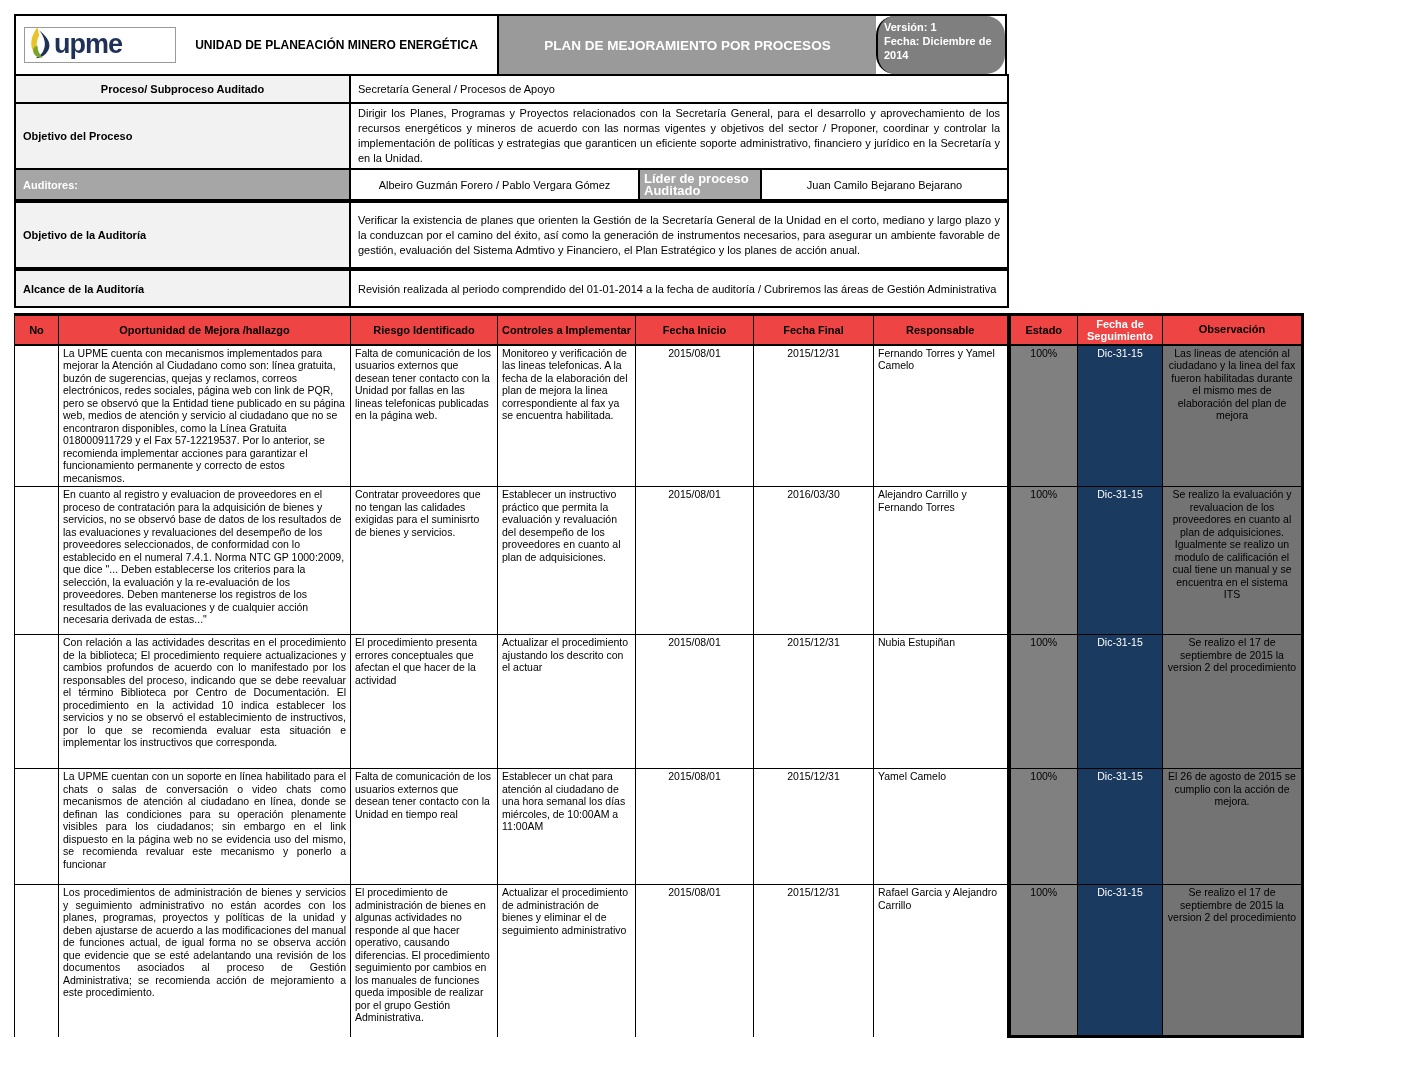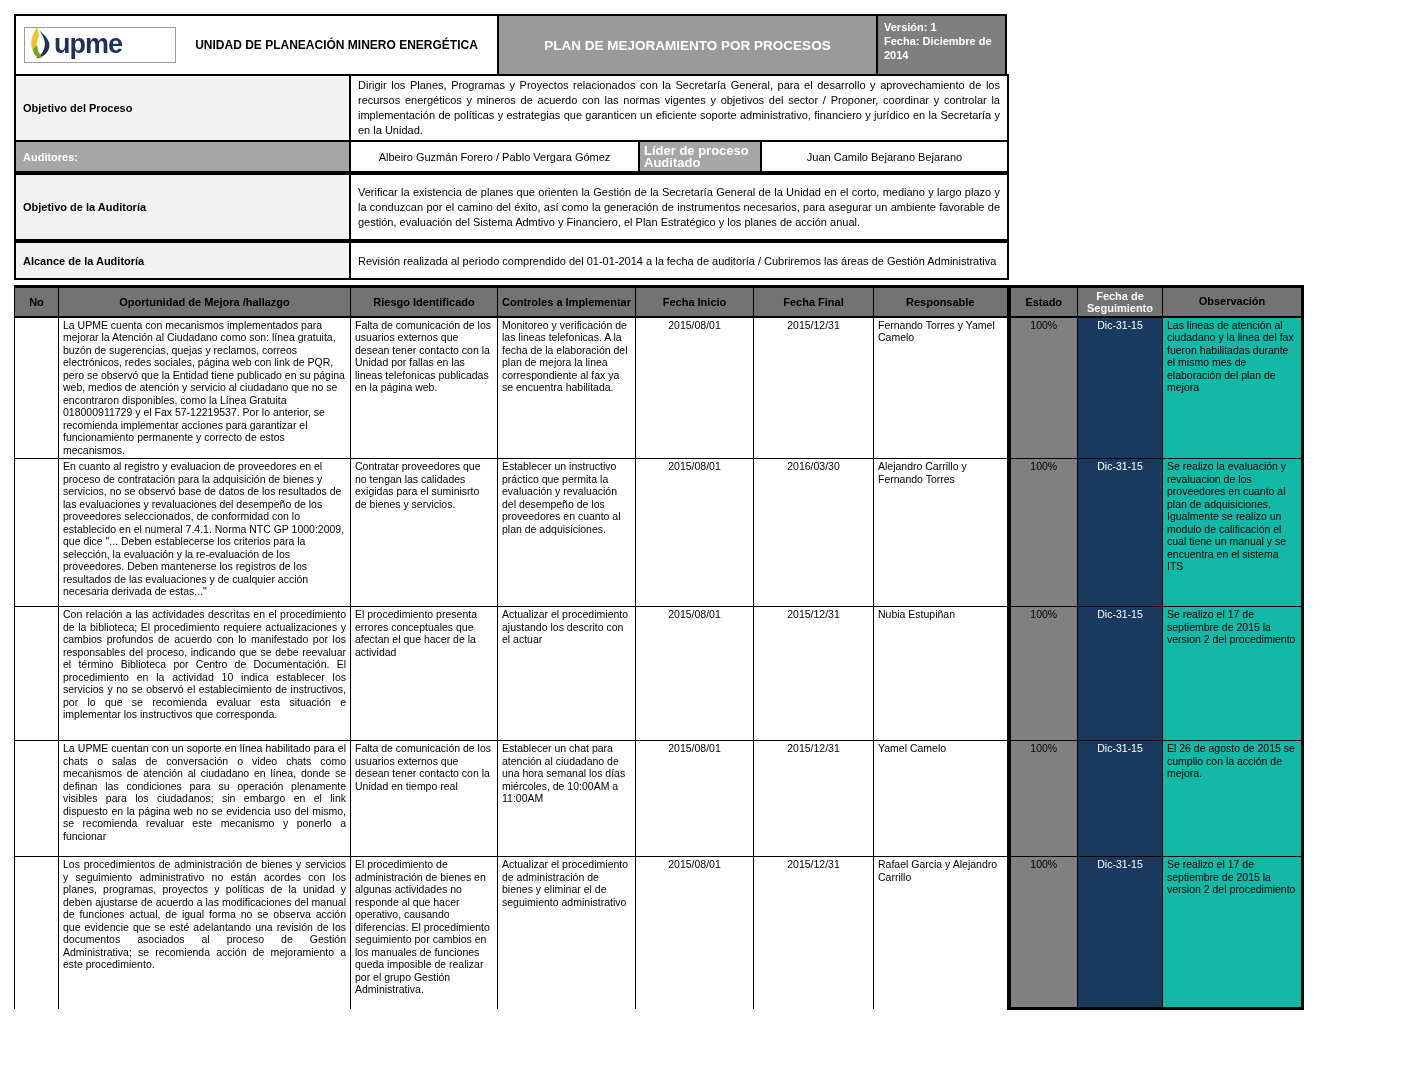--- a/index.html
+++ b/index.html
@@ -14,54 +14,54 @@
   .logo-cell{width:481px;display:flex;align-items:center;box-sizing:border-box;}
   .logo-box{margin-left:8px;width:152px;height:36px;border:1px solid #9a9a9a;box-sizing:border-box;
     display:flex;flex-direction:column;justify-content:center;padding:1px 4px;background:#fff;}
   .logo-top{display:flex;align-items:center;gap:3px;}
   .logo-word{font-weight:bold;font-size:27px;line-height:27px;color:#1F3156;letter-spacing:-1px;}
   .logo-sub{font-size:6px;color:#8a8a8a;white-space:nowrap;overflow:hidden;margin-top:1px;}
   .org-name{flex:1;text-align:center;font-weight:bold;font-size:12px;padding:0 8px;}
   .title-cell{width:379px;background:#9A9A9A;border-left:2px solid #000;box-sizing:border-box;
     display:flex;align-items:center;justify-content:center;color:#fff;font-weight:bold;font-size:13.5px;}
   .version-cell{flex:1;background:#7F7F7F;border-left:2px solid #000;box-sizing:border-box;
-    color:#fff;font-weight:bold;font-size:11px;line-height:14px;padding:4px 6px;}
+    color:#fff;font-weight:bold;font-size:11px;line-height:14px;padding:4px 6px;border-radius:19px;}
 
   
   table{border-collapse:collapse;}
   .info{width:993px;table-layout:fixed;margin-top:-2px;}
   .info td{border:2px solid #000;font-size:11px;padding:2px 7px;vertical-align:middle;box-sizing:border-box;}
   .lbl{background:#F2F2F2;font-weight:bold;}
   .tcenter{text-align:center;}
   .glbl{background:#A6A6A6;color:#fff;font-weight:bold;}
   .glbl.small{font-size:13px;line-height:12px;padding:2px 4px;}
   .just{text-align:justify;line-height:15px;}
   .row-proceso td{height:28px;}
   .row-objproc td{height:62px;}
   .row-aud td{height:32px;}
   .row-objaud td{height:68px;border-top-width:4px;border-bottom-width:4px;}
   .row-alc td{height:38px;}
 
   
   .mt{width:1288px;table-layout:fixed;margin-top:5px;}
   .mt th,.mt td{border:1px solid #000;box-sizing:border-box;overflow:hidden;}
   .mt th{font-size:11px;font-weight:bold;text-align:center;vertical-align:middle;
-    border-top:3px solid #000;border-bottom:2px solid #000;background:#737373;padding:1px 2px;}
+    border-top:3px solid #000;border-bottom:2px solid #000;background:#ef4444;padding:1px 2px;}
   .mt td{font-size:10.5px;line-height:12.5px;padding:1px 4px;vertical-align:top;}
   .hrow{height:30px;} .r1{height:142px;} .r2{height:148px;} .r3{height:134px;} .r4{height:116px;padding-left:44px;} .r5{height:152px;}
   .c-no{border-left:3px solid #000;}
   .jt{text-align:justify;}
   .c-mid{vertical-align:middle;}
   .c-date{text-align:center;vertical-align:middle;font-size:11px;}
   .c-resp{vertical-align:middle;font-size:11px;line-height:13px;}
   .c-est{background:#808080;text-align:center;vertical-align:middle;font-size:11.5px;
     border-left:4px solid #000 !important;border-right:2px solid #000;border-bottom:2px solid #000;}
   .c-seg{background:#1B3A5F;color:#fff;text-align:center;vertical-align:middle;font-size:11px;
     border-bottom:2px solid #000;}
-  .c-obs{background:#14b8a6;text-align:left;vertical-align:middle;font-size:11px;line-height:13px;
+  .c-obs{background:#737373;text-align:center;vertical-align:middle;font-size:11px;line-height:13px;
     border-right:3px solid #000 !important;border-bottom:2px solid #000;padding:2px 8px;}
   .mt th.c-est{font-size:11px;} .mt th.c-seg{line-height:12px;}
   .last .plain{border-bottom:none;}
   .last .c-est,.last .c-seg,.last .c-obs{border-bottom:3px solid #000;}
 </style>
 </head>
 <body>
 
 <div class="page">
 
@@ -90,20 +90,24 @@
   </div>
 
   <table class="info">
     <colgroup>
         <col style="width:335px">
         <col style="width:289px">
         <col style="width:122px">
         <col style="width:247px">
       </colgroup>
     <tbody>
+        <tr class="row-proceso">
+      <td class="lbl tcenter">Proceso/ Subproceso Auditado</td>
+      <td colspan="3">Secretaría General / Procesos de Apoyo</td>
+    </tr>
     <tr class="row-objproc">
       <td class="lbl">Objetivo del Proceso</td>
       <td colspan="3" class="just">Dirigir los Planes, Programas y Proyectos relacionados con la Secretaría General, para el desarrollo y aprovechamiento de los recursos energéticos y mineros de acuerdo con las normas vigentes y objetivos del sector / Proponer, coordinar y controlar la implementación de políticas y estrategias que garanticen un eficiente soporte administrativo, financiero y jurídico en la Secretaría y en la Unidad.</td>
     </tr>
     <tr class="row-aud">
       <td class="glbl">Auditores:</td>
       <td class="tcenter">Albeiro Guzmán Forero / Pablo Vergara Gómez</td>
       <td class="glbl small">Líder de proceso Auditado</td>
       <td class="tcenter">Juan Camilo Bejarano Bejarano</td>
     </tr>

